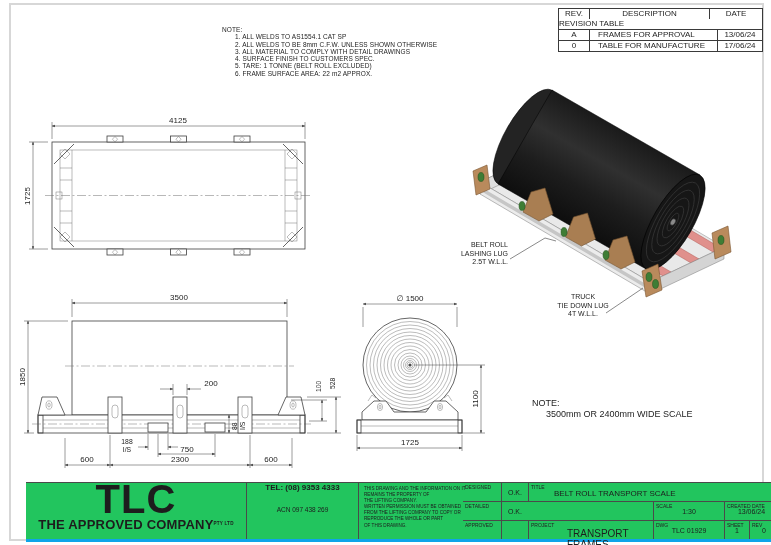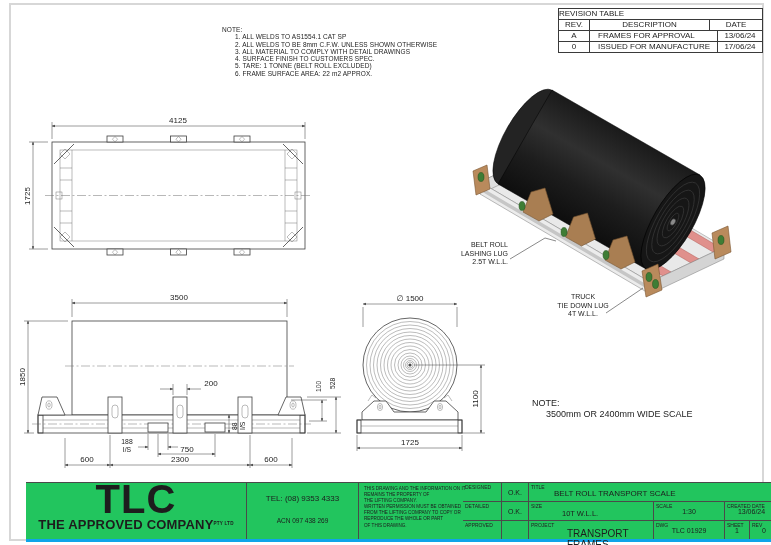--- a/index.html
+++ b/index.html
@@ -36,21 +36,21 @@
   .pborder{left:9px;top:3px;width:751px;height:534px;border:2px solid #d7d7d7;}
   
   .tblock{left:26px;top:482px;width:752px;height:56px;border-top:1px solid #4a4a4a;
           border-bottom:3px solid #0ea5e9;background:#22c55e;font-size:7px;}
   .tb-cell{position:absolute;top:0;height:56px;border-left:1px solid #4a4a4a;box-sizing:border-box;}
   .logoCell{left:0;width:220px;border-left:none;text-align:center;}
   .logoTLC{font-size:40px;font-weight:700;letter-spacing:1px;line-height:36px;margin-top:-2px;}
   .logoName{font-size:13px;font-weight:700;letter-spacing:.2px;}
   .logoSuf{font-size:4.6px;font-weight:700;vertical-align:4px;}
   .contactCell{left:220px;width:112px;text-align:center;}
-  .tel{font-size:8px;font-weight:400;margin-top:11px;}
+  .tel{font-size:8px;font-weight:700;}
   .acn{font-size:6.5px;margin-top:14px;}
   .discCell{left:332px;width:115px;font-size:4.6px;line-height:6.1px;padding:3px 0 0 5px;}
   .rowsArea{position:absolute;left:437px;top:0;width:315px;height:56px;}
   .trow{position:absolute;left:0;width:315px;border-top:1px solid #4a4a4a;box-sizing:border-box;}
   .trow.r1{top:0;height:18px;border-top:none;}
   .trow.r2{top:18px;height:19px;}
   .trow.r3{top:37px;height:19px;}
   .tc{position:absolute;top:0;bottom:0;border-left:1px solid #4a4a4a;box-sizing:border-box;}
   .tlab{position:absolute;left:2px;top:1px;font-size:5px;color:#222;}
   .tval{position:absolute;left:0;right:0;top:6px;text-align:center;font-size:7px;}
@@ -81,34 +81,34 @@
       <div>1. ALL WELDS TO AS1554.1 CAT SP</div>
       <div>2. ALL WELDS TO BE 8mm C.F.W. UNLESS SHOWN OTHERWISE</div>
       <div>3. ALL MATERIAL TO COMPLY WITH DETAIL DRAWINGS</div>
       <div>4. SURFACE FINISH TO CUSTOMERS SPEC.</div>
       <div>5. TARE: 1 TONNE (BELT ROLL EXCLUDED)</div>
       <div>6. FRAME SURFACE AREA: 22 m2 APPROX.</div>
     </div>
   </div>
 
   <div class="abs revtbl">
-    <div class="r ttl">REVISION TABLE</div>
     <div class="r">
       <div class="c c1">REV.</div>
       <div class="c c2">DESCRIPTION</div>
       <div class="c c3">DATE</div>
     </div>
+    <div class="r ttl">REVISION TABLE</div>
     <div class="r">
       <div class="c c1">A</div>
       <div class="c c2 desc-left">FRAMES FOR APPROVAL</div>
       <div class="c c3">13/06/24</div>
     </div>
     <div class="r">
       <div class="c c1">0</div>
-      <div class="c c2 desc-left">ISSUED FOR MANUFACTURE</div>
+      <div class="c c2 desc-left">TABLE FOR MANUFACTURE</div>
       <div class="c c3">17/06/24</div>
     </div>
   </div>
 
   <svg style="left:20px;top:108px;" width="330" height="150" viewBox="0 0 330 150">
     <defs>
       <marker id="aT" viewBox="0 0 10 10" refX="9.5" refY="5" markerWidth="9" markerHeight="5.5" orient="auto-start-reverse">
         <path d="M0,1.2 L10,5 L0,8.8 z" fill="#3f3f3f"></path>
       </marker>
     </defs>
@@ -405,24 +405,20 @@
             <span class="titleVal">BELT ROLL TRANSPORT SCALE</span>
           </div>
       </div>
       <div class="trow r2">
         <div class="tc sgn-l">
             <span class="tlab">DETAILED</span>
           </div>
         <div class="tc sgn-v">
             <span class="tval">O.K.</span>
           </div>
-        <div class="tc sizeCell">
-            <span class="tlab">SIZE</span>
-            <span class="sizeVal">10T W.L.L.</span>
-          </div>
         <div class="tc scaleCell">
             <span class="tlab">SCALE</span>
             <span class="tval">1:30</span>
           </div>
         <div class="tc createdCell">
             <span class="tlab small-cap">CREATED DATE</span>
             <span class="tval">13/06/24</span>
           </div>
       </div>
       <div class="trow r3">

